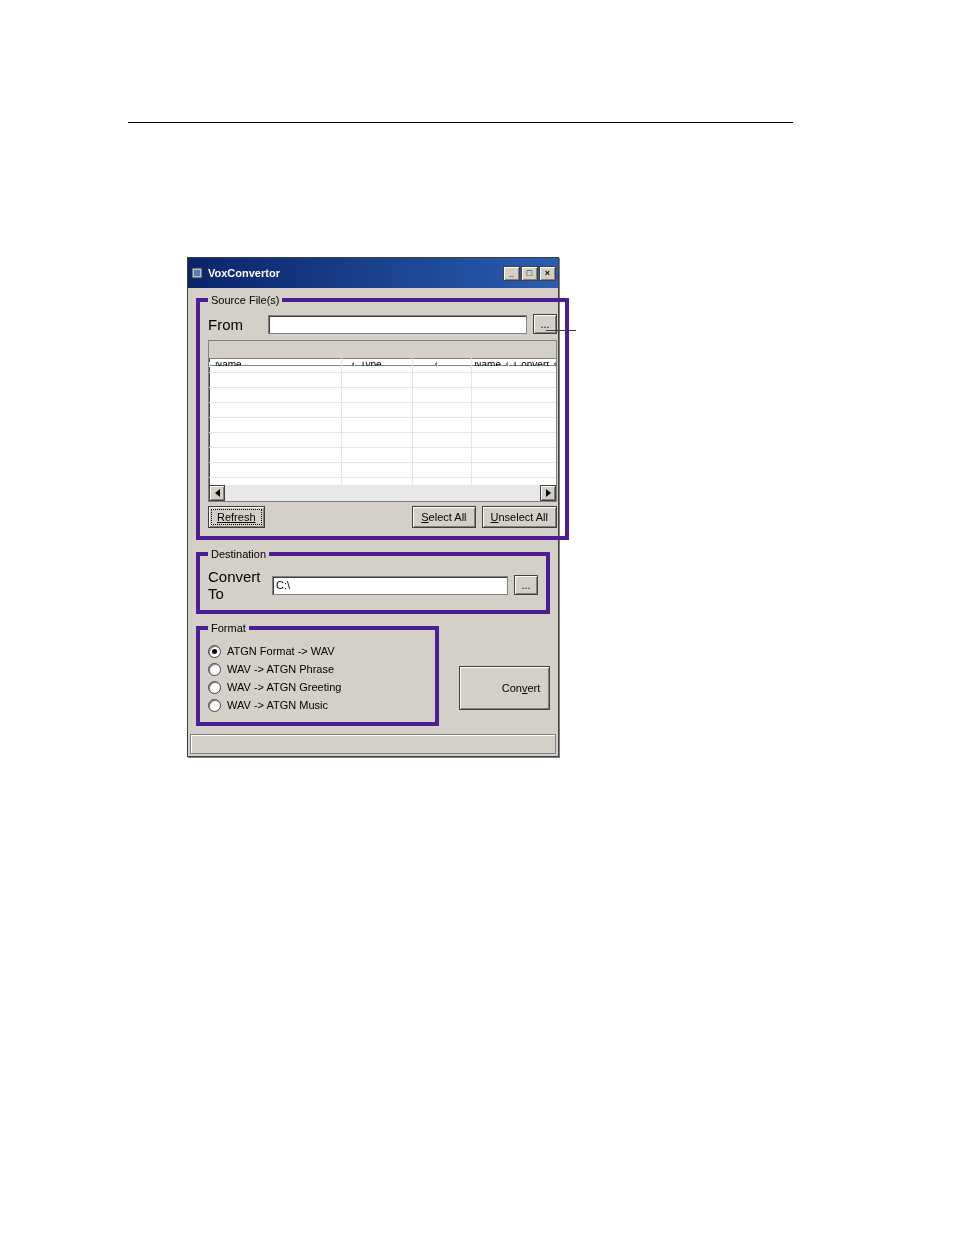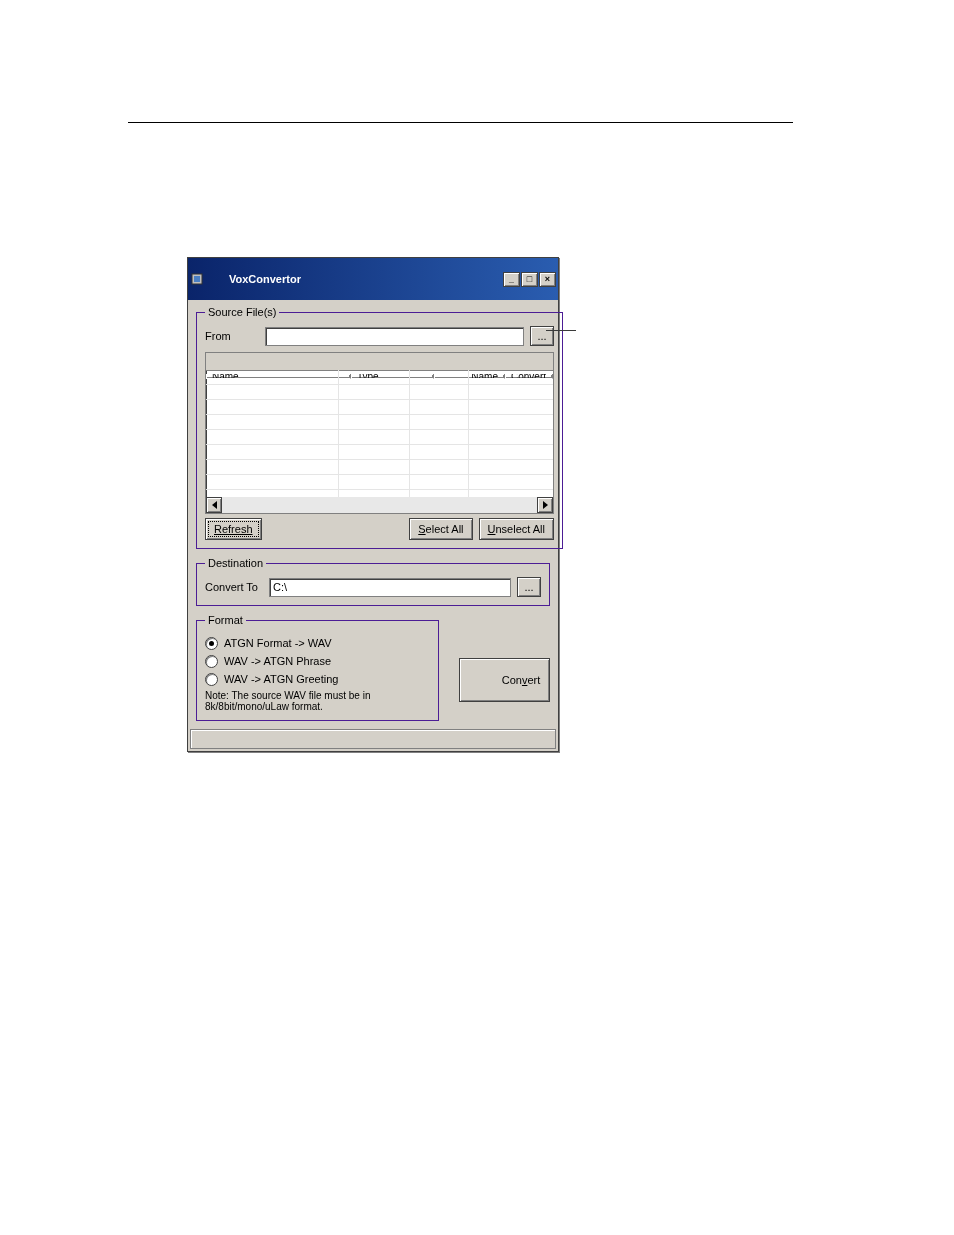--- a/index.html
+++ b/index.html
@@ -27,29 +27,28 @@
   .app-window {
     position: absolute;
     left: 187px;
     top: 257px;
     width: 370px;
     background: #d4d0c8;
     border: 1px solid #404040;
     box-shadow: 1px 1px 0 #808080;
   }
   .titlebar {
-    height: 18px;
+    height: 30px;
     background: linear-gradient(to right, #0a246a, #2a5db0);
     display: flex;
     align-items: center;
-    padding: 12px 2px;
+    padding: 0 2px;
     color: #fff;
     font-weight: bold;
     font-size: 11px;
-    gap: 21px;
   }
   .titlebar .app-icon {
     width: 14px;
     height: 14px;
     margin-right: 4px;
     display: inline-flex;
     align-items: center;
     justify-content: center;
   }
   .titlebar .title-text { flex: 1; }
@@ -64,41 +63,41 @@
     align-items: center;
     justify-content: center;
     font-size: 9px;
     color: #000;
     line-height: 1;
   }
   .client {
     padding: 6px 8px 8px 8px;
   }
   fieldset {
-    border: 1px solid #4c1d95;
+    border: 4px solid #4c1d95;
     border-radius: 0;
     margin: 0 0 8px 0;
     padding: 8px 8px 8px 8px;
     position: relative;
   }
   legend {
     font-size: 11px;
     padding: 0 3px;
     color: #000;
     background: #d4d0c8;
   }
   .row {
     display: flex;
     align-items: center;
     gap: 6px;
     margin-bottom: 6px;
   }
   .label {
     width: 54px;
-    font-size: 11px;
+    font-size: 15px;
   }
   .txt {
     flex: 1;
     background: #fff;
     border: 1px solid #808080;
     height: 17px;
     box-shadow: inset 1px 1px 0 #404040, inset -1px -1px 0 #fff;
     padding: 0 3px;
     font-size: 11px;
     line-height: 17px;
@@ -410,22 +409,25 @@
               <span>ATGN Format -&gt; WAV</span>
             </label>
             <label>
               <span class="radio"></span>
               <span>WAV -&gt; ATGN Phrase</span>
             </label>
             <label>
               <span class="radio"></span>
               <span>WAV -&gt; ATGN Greeting</span>
             </label>
-          </div>
-          <div class="note">Note: The source WAV file must be in 8k/8bit/mono/uLaw format.</div>
+            <label>
+              <span class="radio"></span>
+              <span>WAV -&gt; ATGN Music</span>
+            </label>
+          </div>
         </fieldset>
         <div class="convert-btn">
           <span>Con<span class="und">v</span>ert</span>
         </div>
       </div>
     </div>
 
     <div class="statusbar"></div>
   </div>
 

